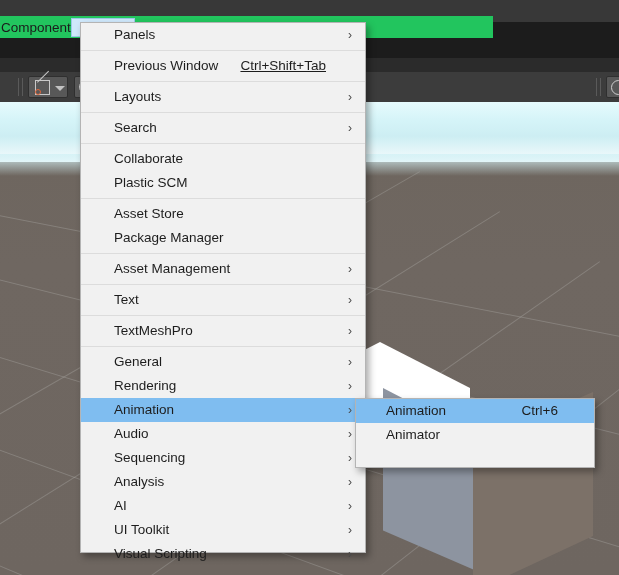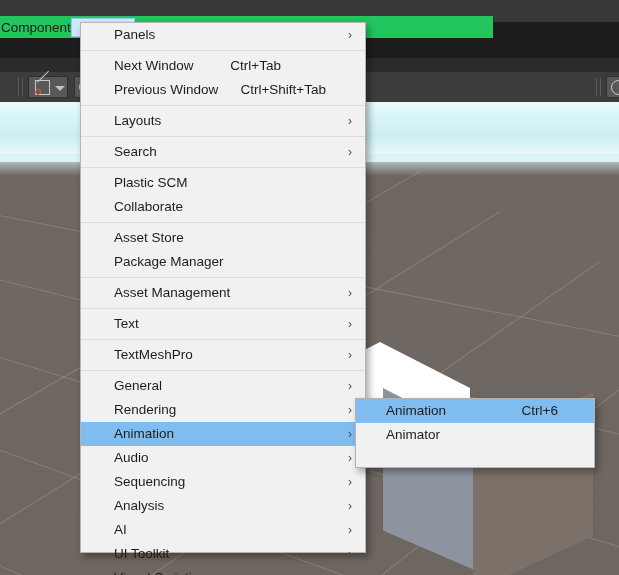--- a/index.html
+++ b/index.html
@@ -148,46 +148,42 @@
 
   <div class="menu">
 
     <div class="menu-item">
       <span>Panels</span>
       <span class="arrow">›</span>
     </div>
     <div class="menu-sep"></div>
 
     <div class="menu-item">
-      <span>Next Window</span>
-      <span class="shortcut" style="right:84px;">Ctrl+Tab</span>
-    </div>
-    <div class="menu-item">
       <span>Previous Window</span>
-      <span class="shortcut" style="right:39px;">Ctrl+Shift+Tab</span>
+      <span class="shortcut" style="right:39px;text-decoration:underline;">Ctrl+Shift+Tab</span>
     </div>
     <div class="menu-sep"></div>
 
     <div class="menu-item">
       <span>Layouts</span>
       <span class="arrow">›</span>
     </div>
     <div class="menu-sep"></div>
 
     <div class="menu-item">
       <span>Search</span>
       <span class="arrow">›</span>
     </div>
     <div class="menu-sep"></div>
 
     <div class="menu-item">
+      <span>Collaborate</span>
+    </div>
+    <div class="menu-item">
       <span>Plastic SCM</span>
-    </div>
-    <div class="menu-item">
-      <span>Collaborate</span>
     </div>
     <div class="menu-sep"></div>
 
     <div class="menu-item">
       <span>Asset Store</span>
     </div>
     <div class="menu-item">
       <span>Package Manager</span>
     </div>
     <div class="menu-sep"></div>

